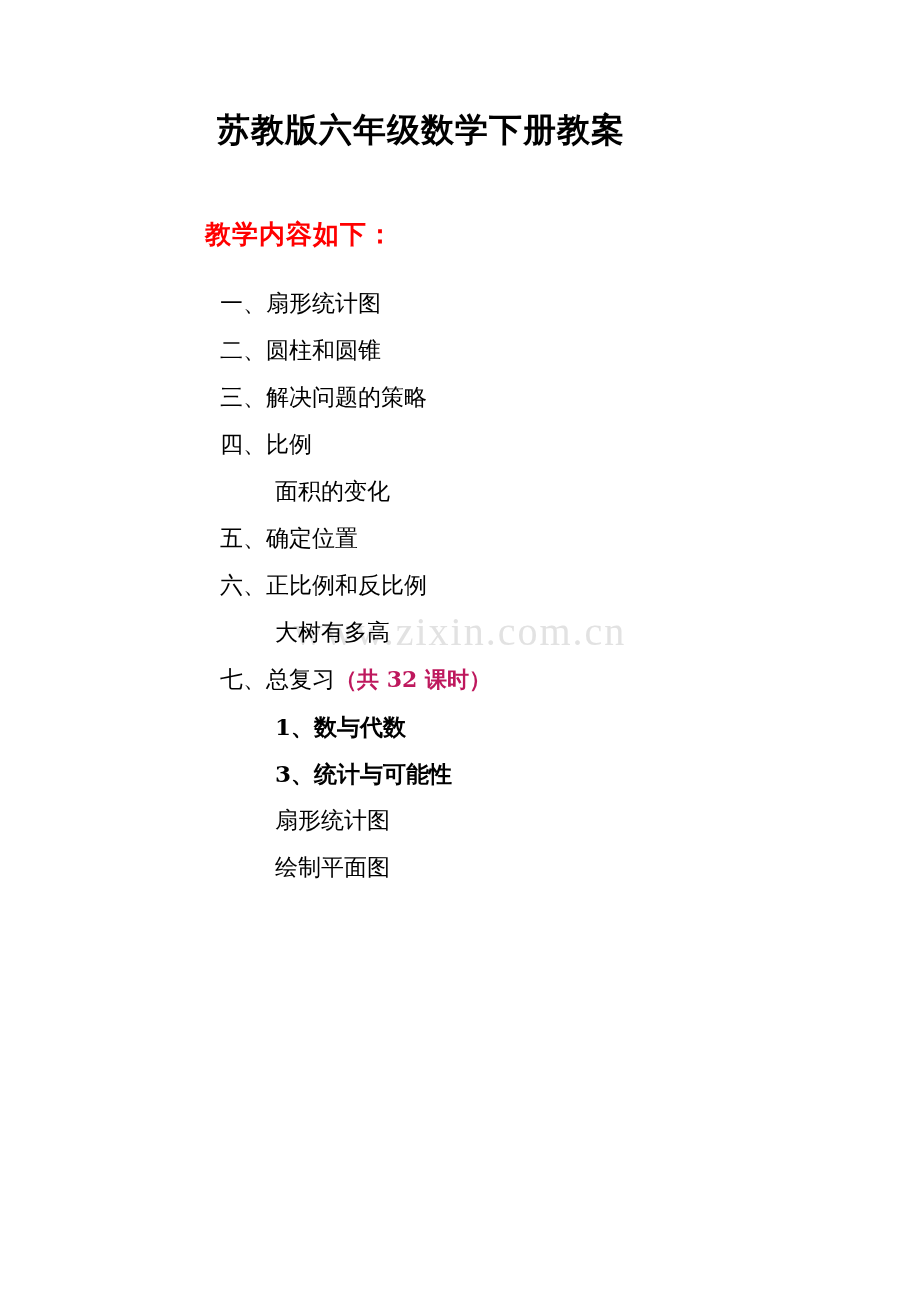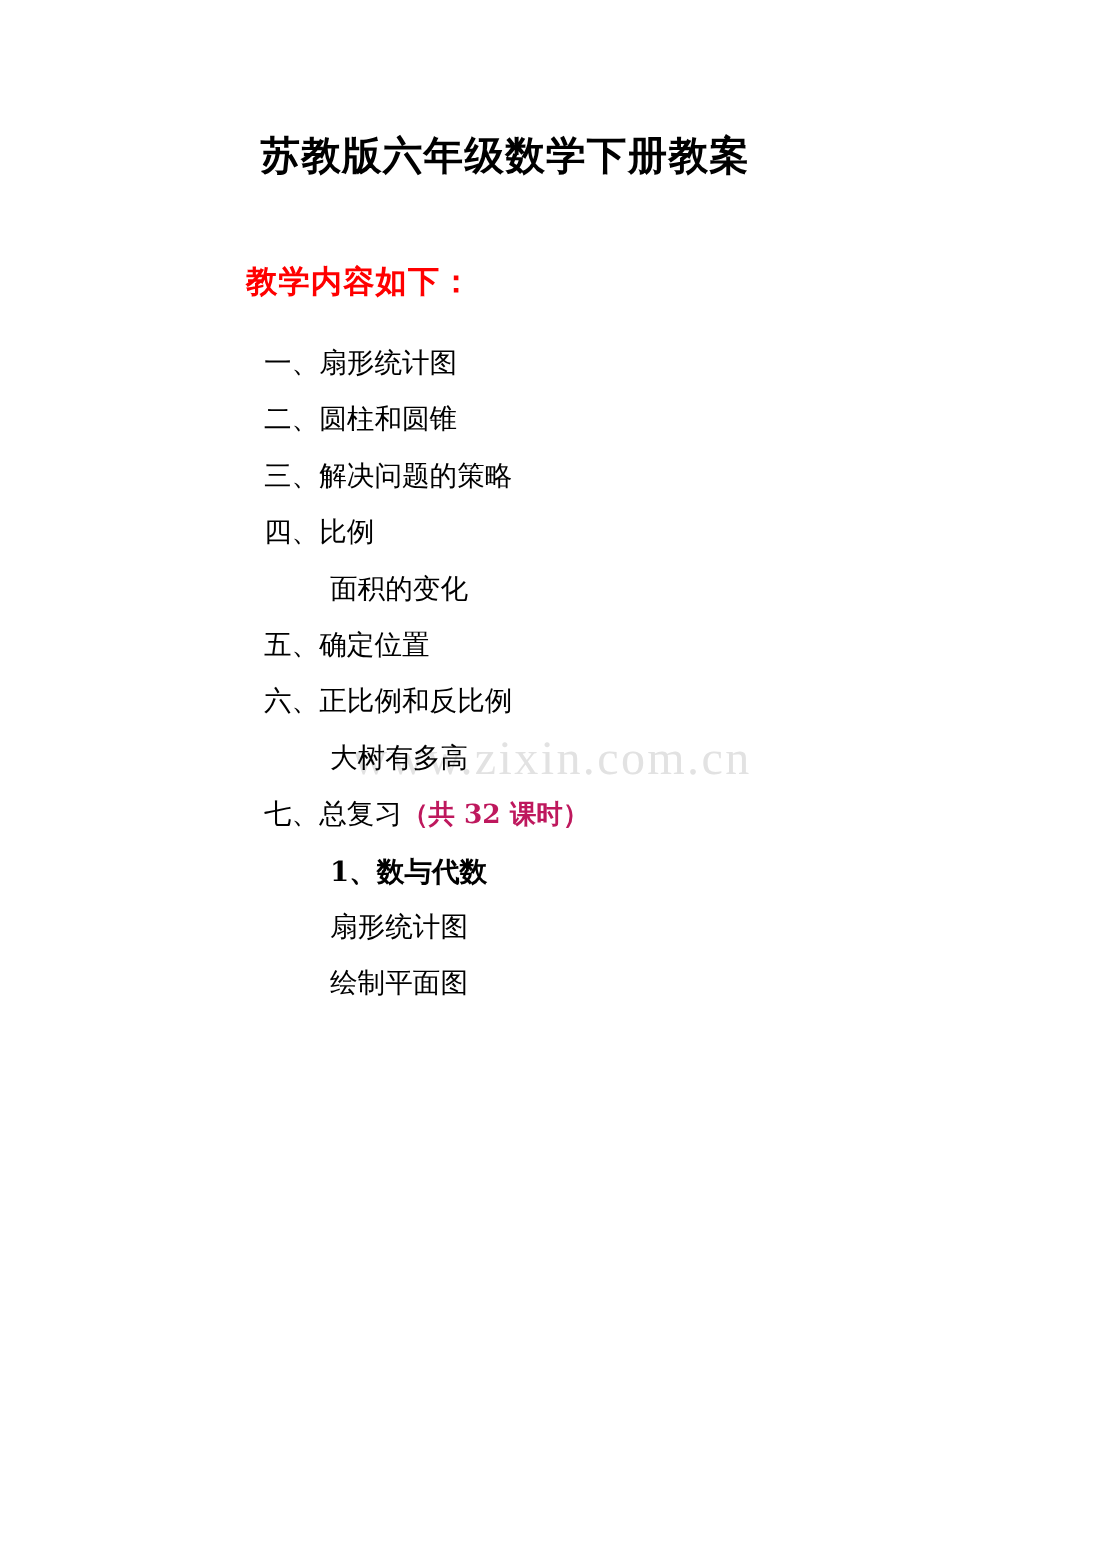--- a/index.html
+++ b/index.html
@@ -99,18 +99,19 @@
         <div class="toc-item"><span class="num-label">一、</span><span class="item-text">扇形统计图</span></div>
         <div class="toc-item"><span class="num-label">二、</span><span class="item-text">圆柱和圆锥</span></div>
         <div class="toc-item"><span class="num-label">三、</span><span class="item-text">解决问题的策略</span></div>
         <div class="toc-item"><span class="num-label">四、</span><span class="item-text">比例</span></div>
         <div class="toc-item indent-1"><span class="item-text">面积的变化</span></div>
         <div class="toc-item"><span class="num-label">五、</span><span class="item-text">确定位置</span></div>
         <div class="toc-item"><span class="num-label">六、</span><span class="item-text">正比例和反比例</span></div>
         <div class="toc-item indent-1"><span class="item-text">大树有多高</span></div>
         <div class="toc-item"><span class="num-label">七、</span><span class="item-text">总复习</span><span class="suffix-blue">（共 32 课时）</span></div>
         <div class="toc-item indent-1 bold-num"><span class="num-label">1、</span><span class="item-text">数与代数</span></div>
+        <div class="toc-item indent-1 bold-num"><span class="num-label">3、</span><span class="item-text">统计与可能性</span></div>
         <div class="toc-item indent-1"><span class="item-text">扇形统计图</span></div>
         <div class="toc-item indent-1"><span class="item-text">绘制平面图</span></div>
       </div>
 
   </div>
 </div>
 
 </body></html>

